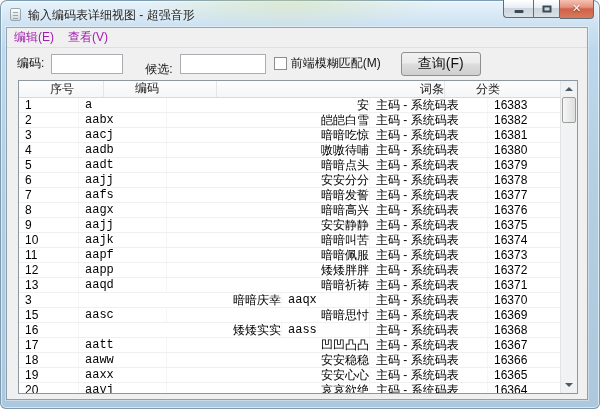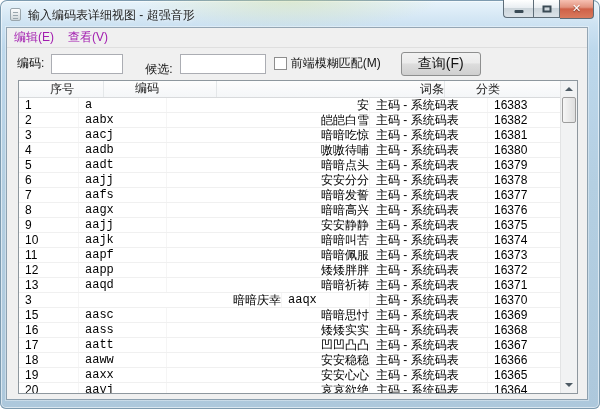--- a/index.html
+++ b/index.html
@@ -312,22 +312,22 @@
   <div class="lv-row">
     <span class="cell col-no">15</span>
     <span class="cell col-code">aasc</span>
     <span class="cell col-word">暗暗思忖</span>
     <span class="cell col-cat">主码 - 系统码表</span>
     <span class="cell col-order">16369</span>
   </div>
 
   <div class="lv-row">
     <span class="cell col-no">16</span>
+    <span class="cell col-word">矮矮实实</span>
     <span class="cell col-code">aass</span>
-    <span class="cell col-word">矮矮实实</span>
     <span class="cell col-cat">主码 - 系统码表</span>
     <span class="cell col-order">16368</span>
   </div>
 
   <div class="lv-row">
     <span class="cell col-no">17</span>
     <span class="cell col-code">aatt</span>
     <span class="cell col-word">凹凹凸凸</span>
     <span class="cell col-cat">主码 - 系统码表</span>
     <span class="cell col-order">16367</span>

